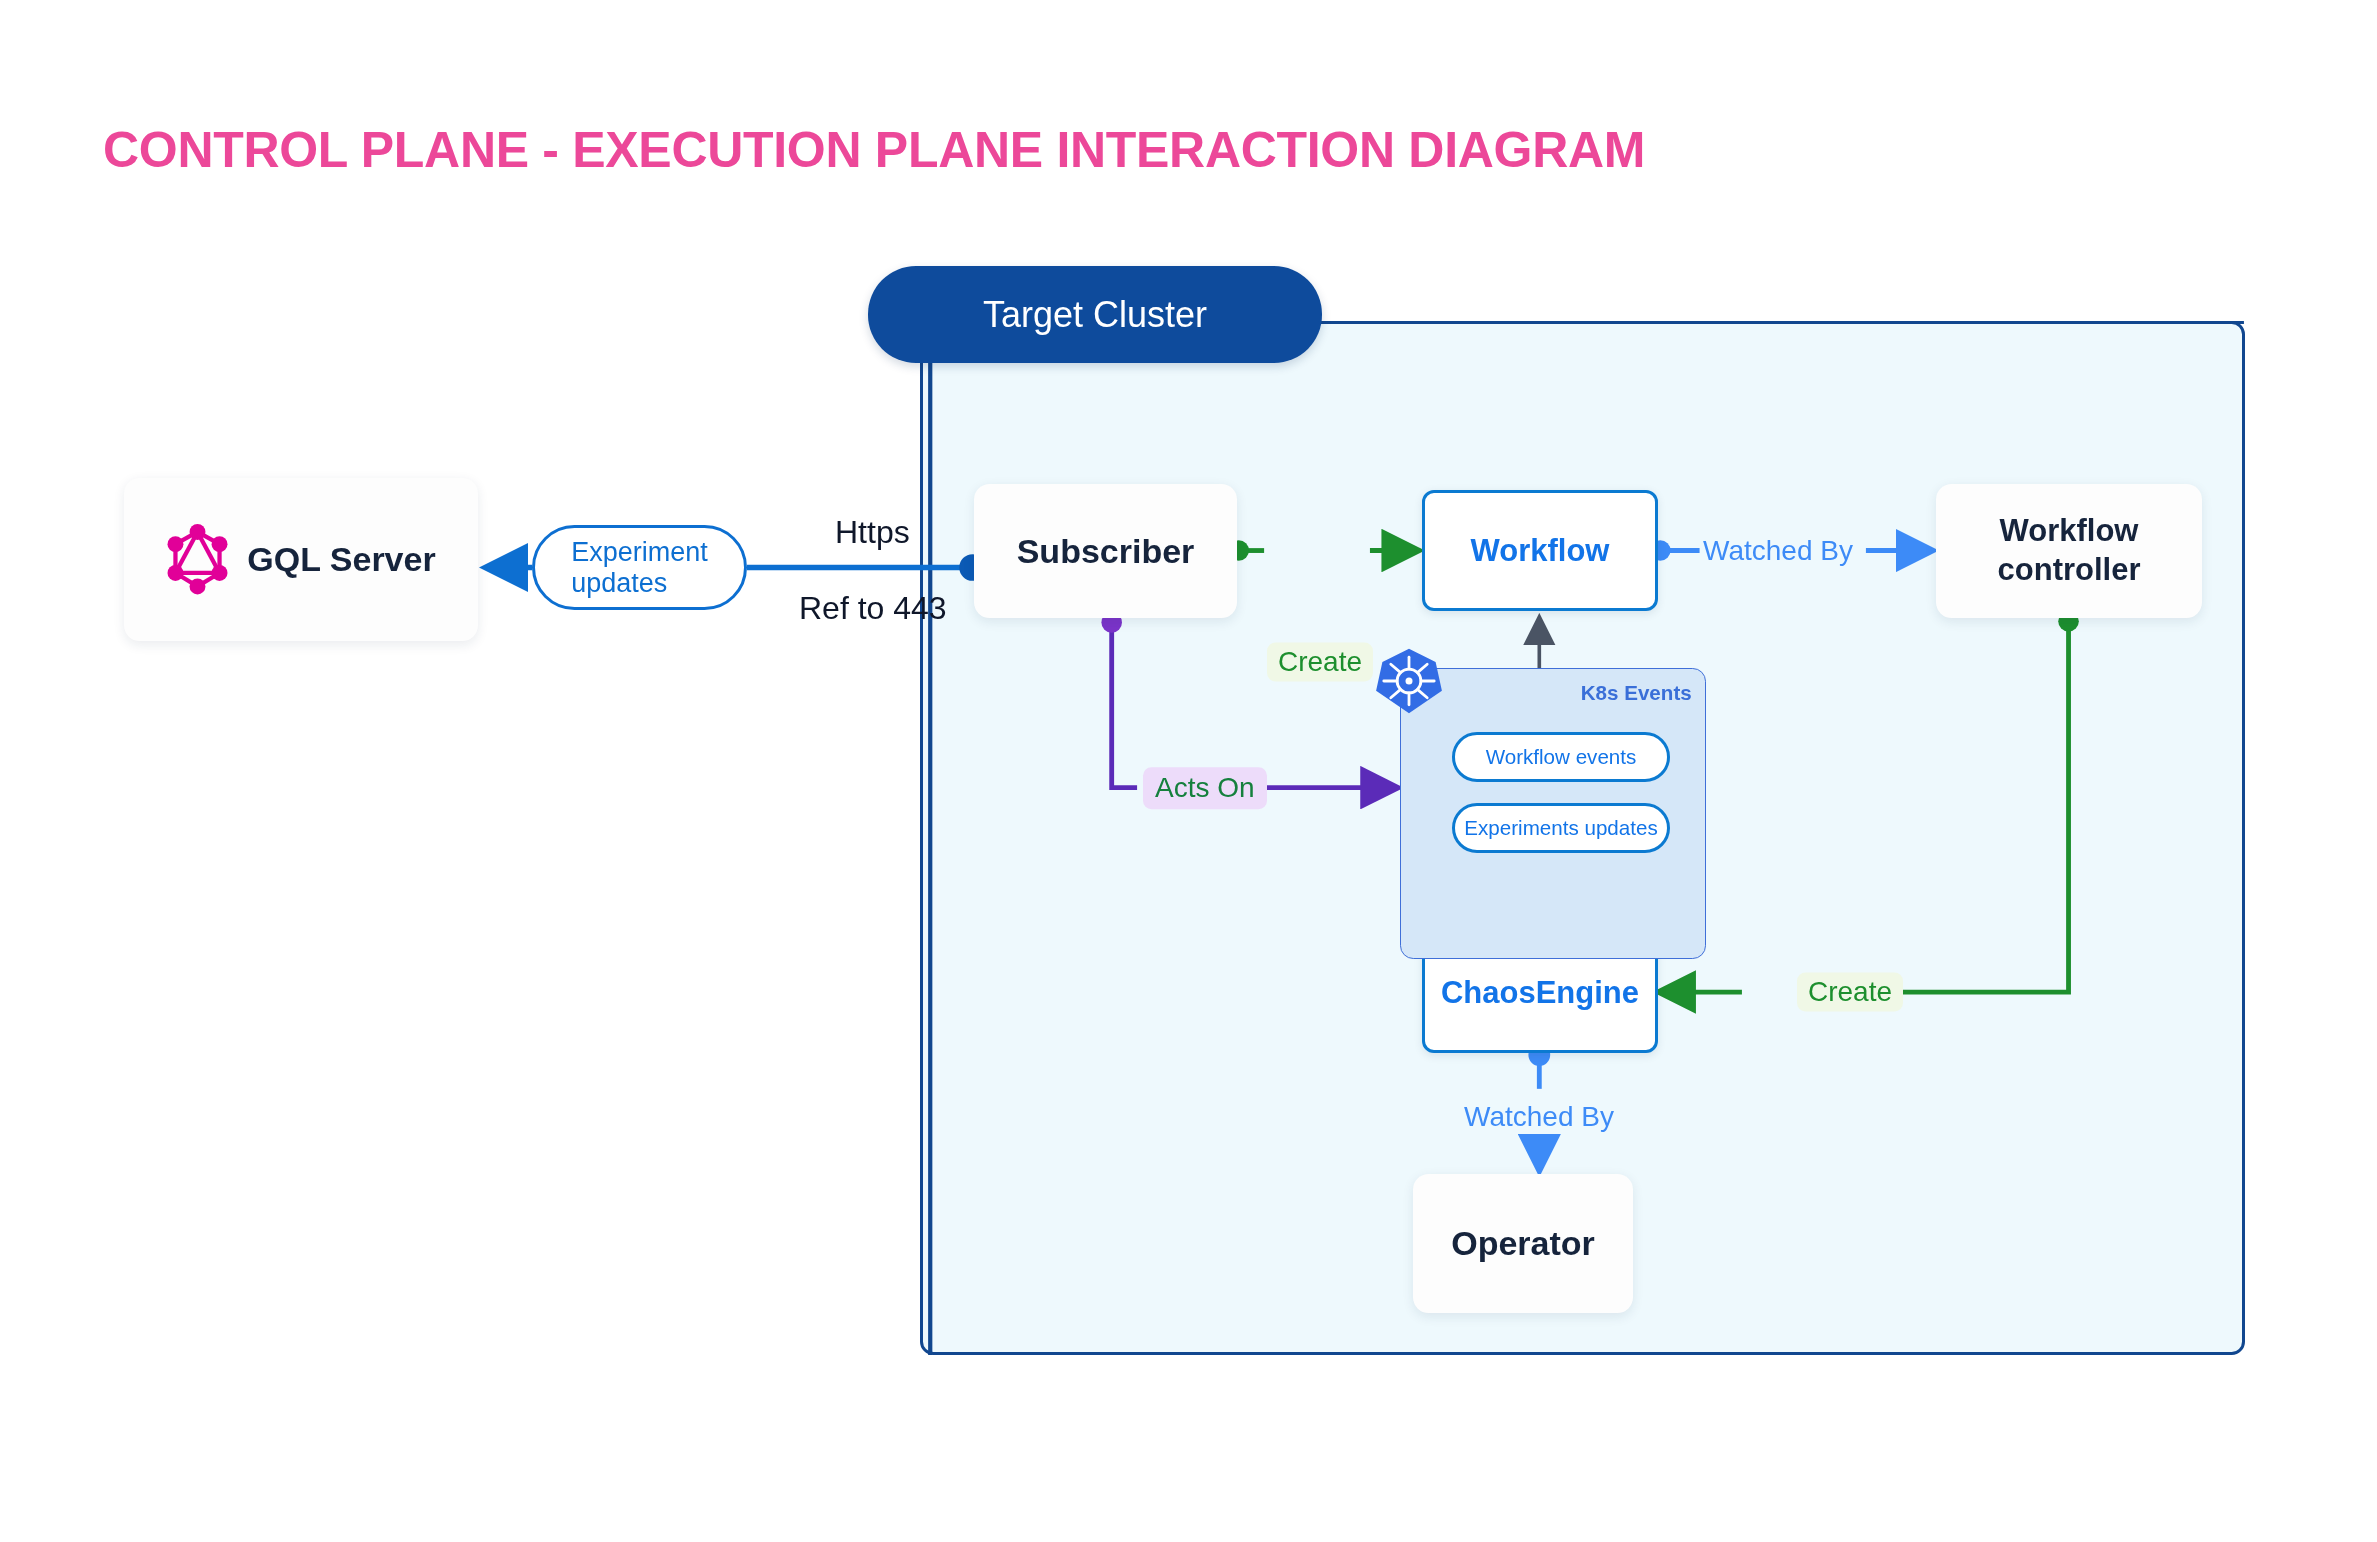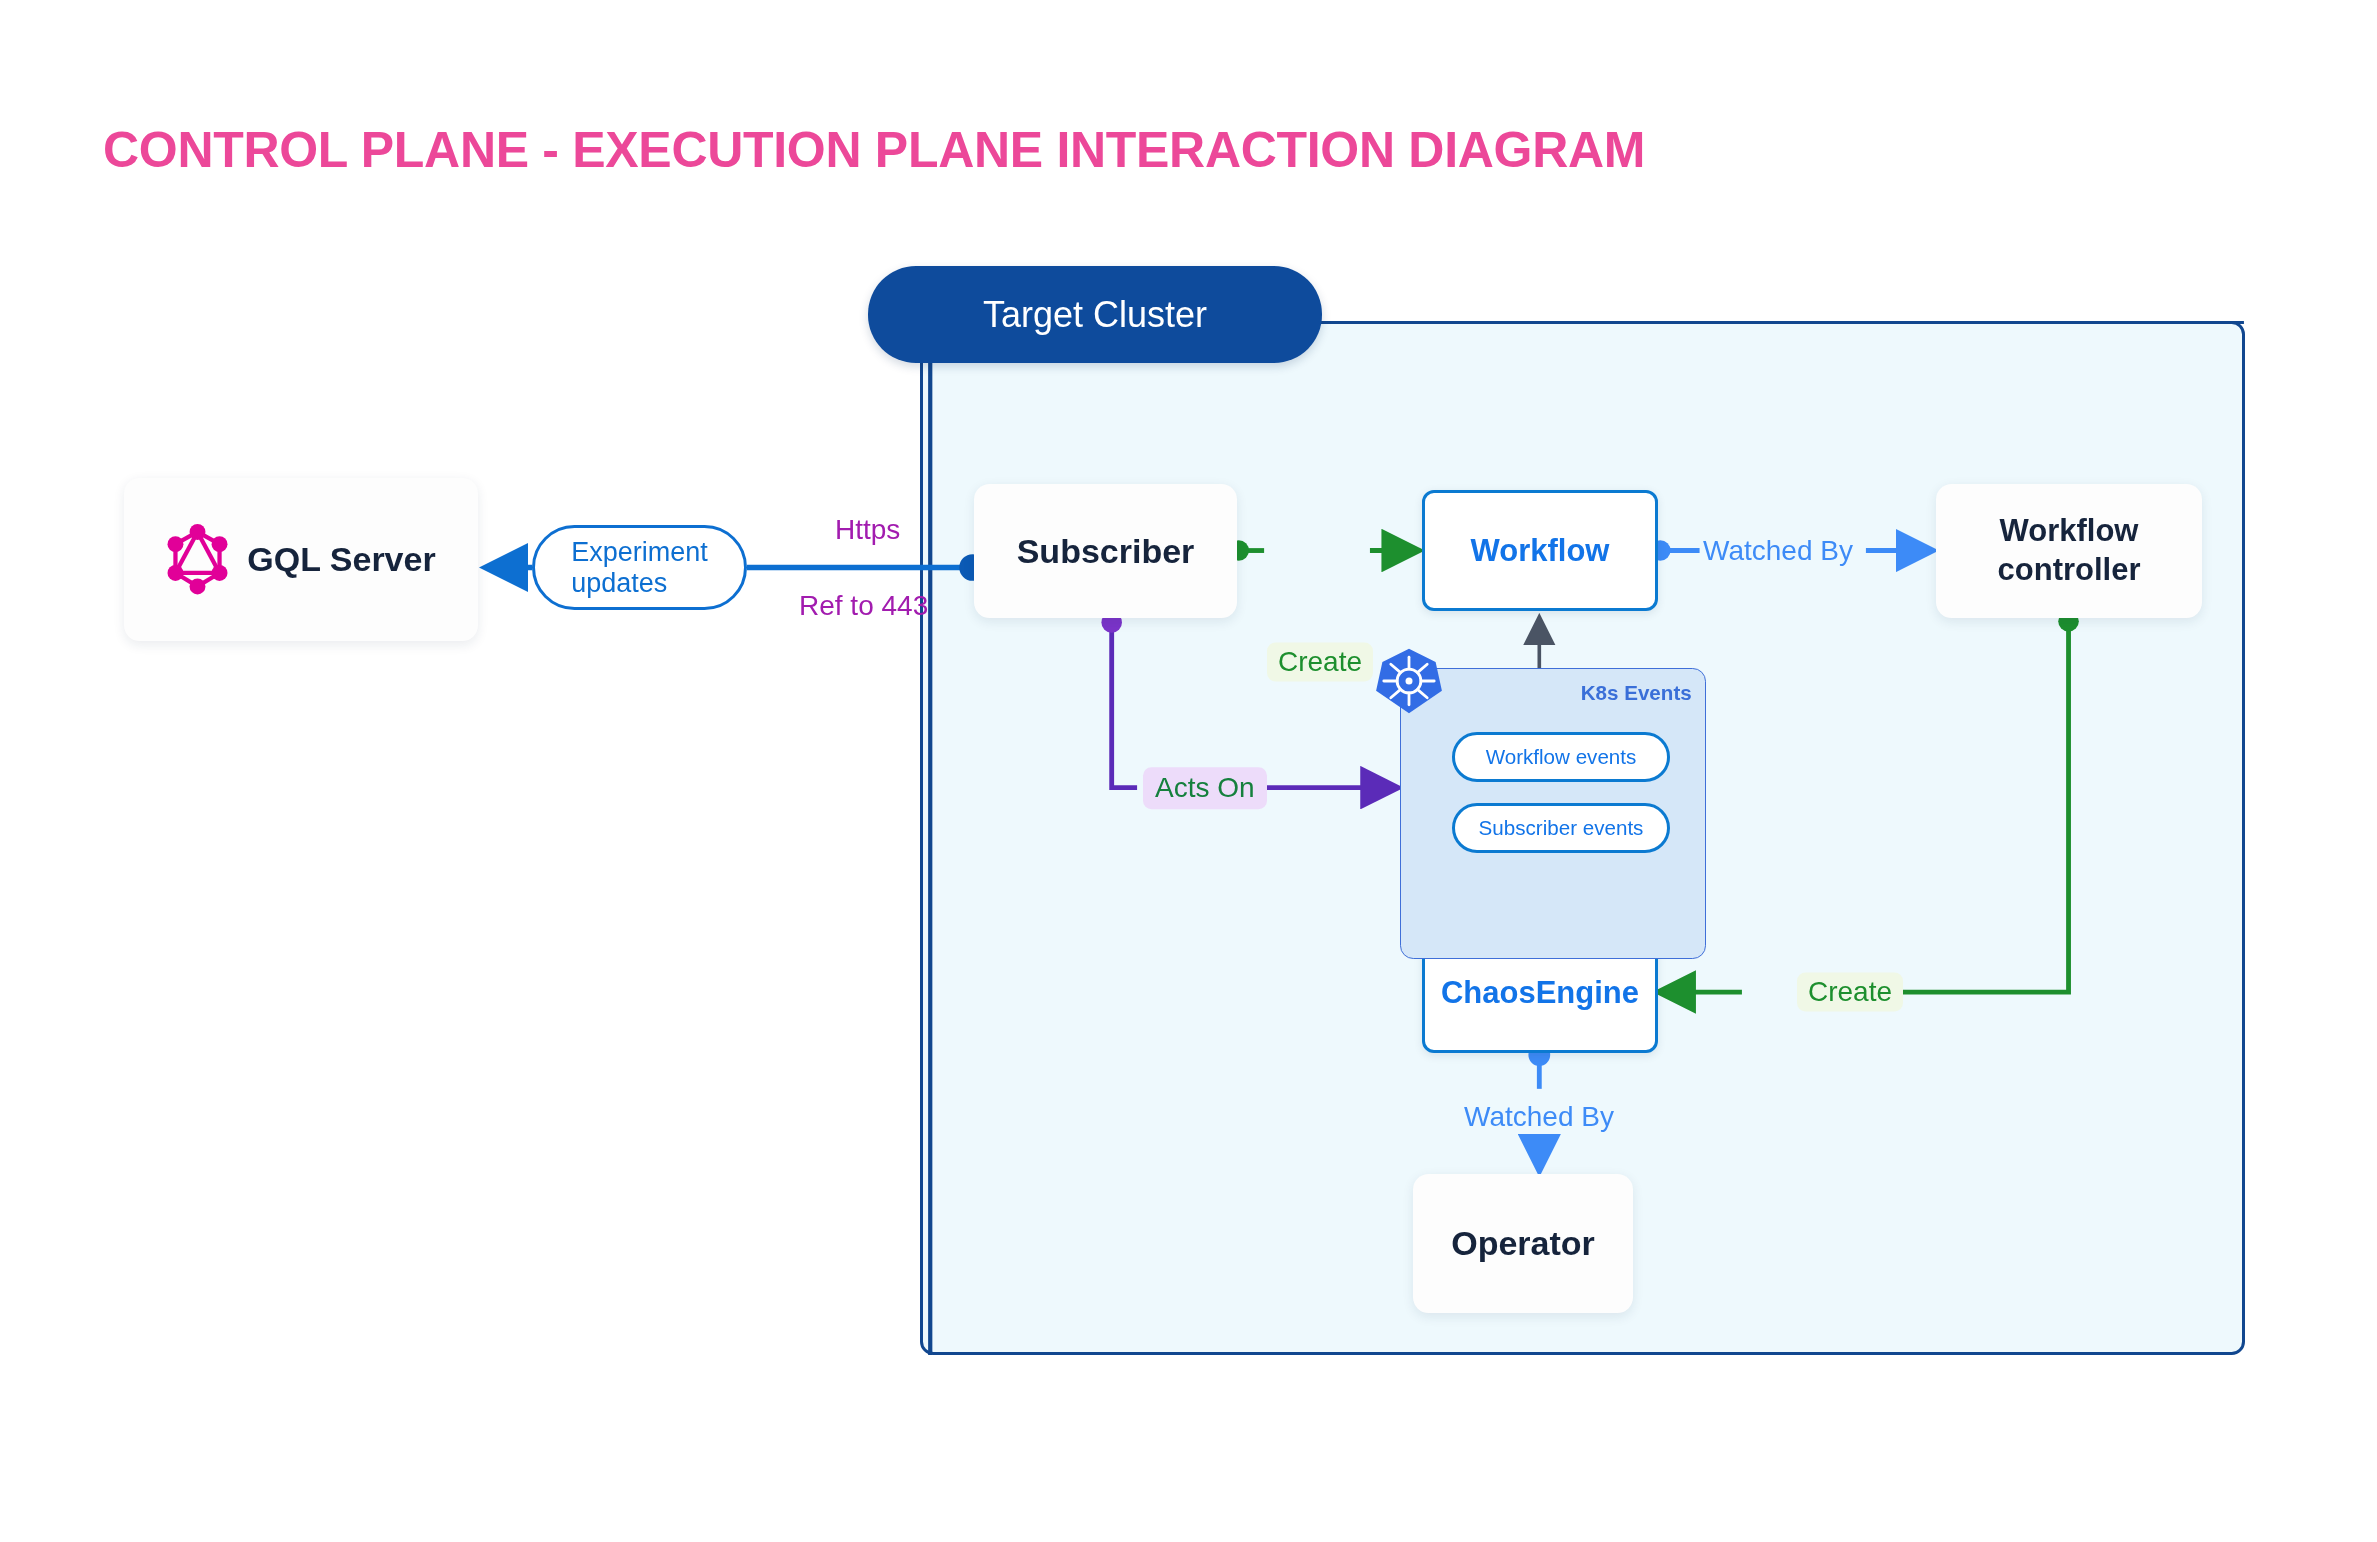--- a/index.html
+++ b/index.html
@@ -78,21 +78,21 @@
   .k8s-logo{position:absolute;left:-27px;top:-23px;width:70px;height:70px;}
 
   
   .elabel{
     position:absolute;display:flex;align-items:center;justify-content:center;
     white-space:nowrap;border-radius:8.5px;box-sizing:border-box;
   }
   .elabel.green{color:#1d8f2e;background:#f0f8e6;font-size:28px;padding:3.6px 11px;}
   .elabel.purple{color:#15803d;background:#eddcfa;font-size:28px;padding:4.8px 12px;}
   .elabel.blue{color:#3d8bf7;font-size:28px;}
-  .elabel.darkblue{color:#a21caf;font-size:28px;}
+  .elabel.darkblue{color:#0f172a;font-size:32px;}
 
   #lbl-create-1{left:1267px;top:662px;transform:translateY(-50%);}
   #lbl-create-2{left:1797px;top:992px;transform:translateY(-50%);}
   #lbl-acts-on{left:1143px;top:788px;transform:translateY(-50%);}
   #lbl-watched-1{left:1703px;top:551px;transform:translateY(-50%);}
   #lbl-watched-2{left:1464px;top:1101px;}
   #lbl-https{left:835px;top:514px;}
   #lbl-ref443{left:799px;top:590px;}
 
   
@@ -247,21 +247,21 @@
         <line x1="38" y1="62" x2="24" y2="74"></line>
         <line x1="62" y1="62" x2="76" y2="74"></line>
       </g>
       <circle cx="50" cy="50" r="5" fill="#ffffff"></circle>
     </svg>
     <div class="k8s-title">K8s Events</div>
     <div class="k8s-pill" id="k8s-pill-workflow">
       <span>Workflow events</span>
     </div>
     <div class="k8s-pill" id="k8s-pill-experiments">
-      <span>Subscriber events</span>
+      <span>Experiments updates</span>
     </div>
   </div>
 
   <div class="elabel green" id="lbl-create-1">Create</div>
   <div class="elabel green" id="lbl-create-2">Create</div>
   <div class="elabel purple" id="lbl-acts-on">Acts On</div>
   <div class="elabel blue" id="lbl-watched-1">Watched By</div>
   <div class="elabel blue" id="lbl-watched-2">Watched By</div>
 
 </div>

